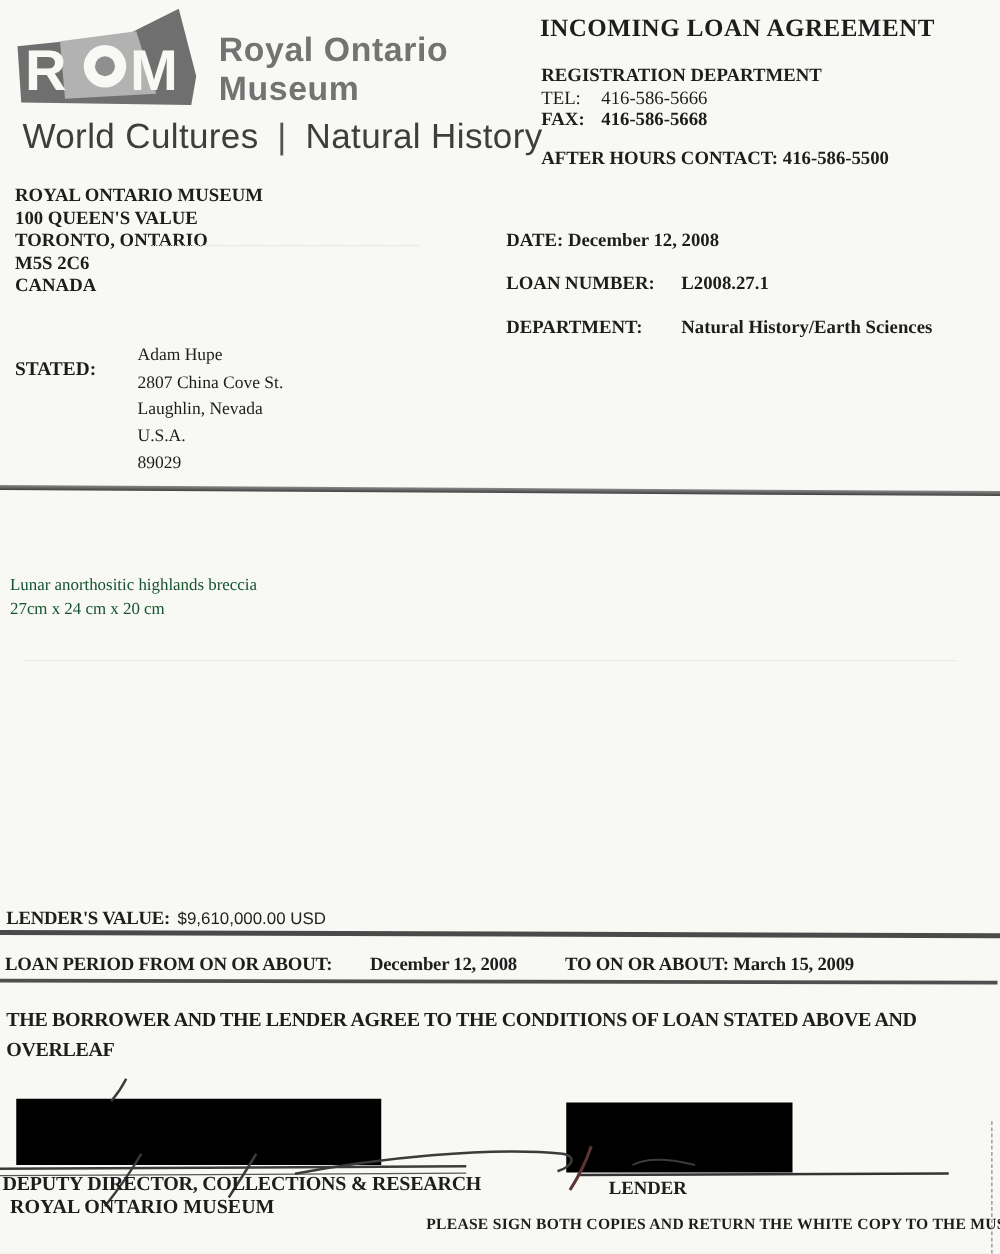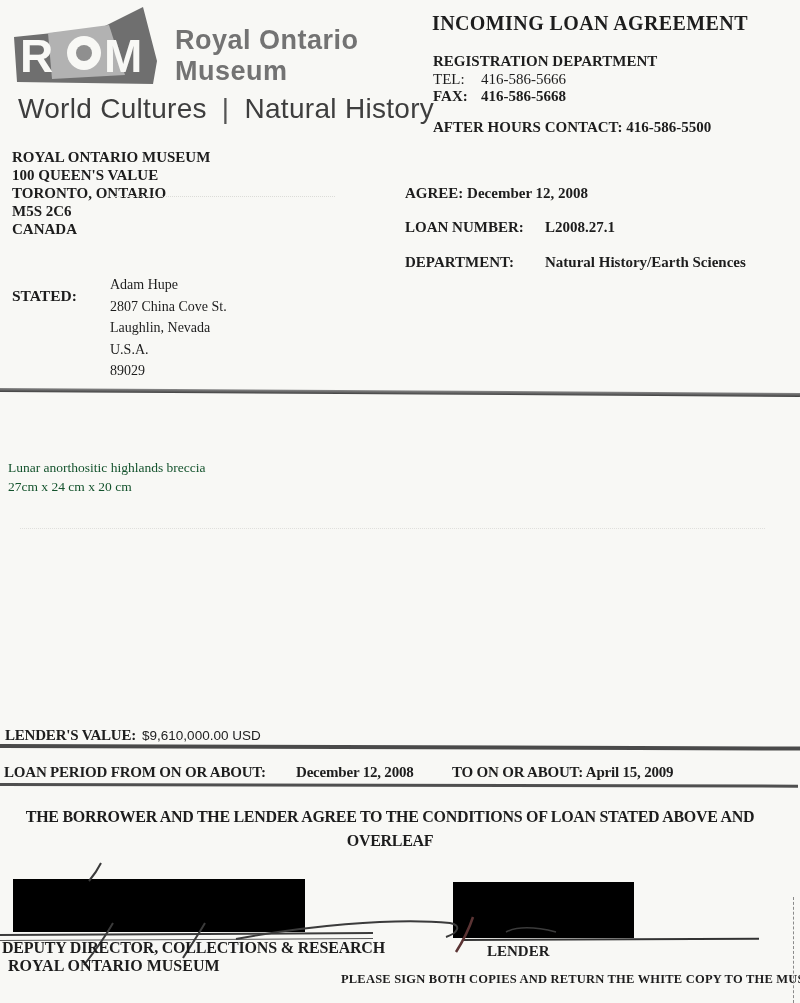--- a/index.html
+++ b/index.html
@@ -61,21 +61,21 @@
   .value-amount{font-family:"Liberation Sans",sans-serif;font-weight:normal;
     font-size:13.5px;letter-spacing:0;margin-left:6px;color:#222;}
 
   
   .period-row{left:4px;top:764px;font-size:15px;font-weight:bold;letter-spacing:-0.2px;white-space:nowrap;}
   .period-row .from-date{position:absolute;left:292px;}
   .period-row .to-part{position:absolute;left:448px;}
 
   
   .agreement{left:5px;top:805px;width:770px;font-size:16px;font-weight:bold;
-    letter-spacing:-0.3px;line-height:24px;text-align:center;}
+    letter-spacing:-0.3px;line-height:24px;}
 
   
   .redact-left{left:13px;top:879px;width:292px;height:53px;background:#000;}
   .redact-right{left:453px;top:882px;width:181px;height:56px;background:#000;}
   .sigline-left{left:0;top:934px;width:373px;height:4px;
     border-top:2.5px solid #3c3c3c;border-bottom:1.5px solid #575757;
     transform:rotate(-0.3deg);transform-origin:left center;}
   .sigline-right{left:462px;top:939px;width:297px;border-top:2px solid #333;
     transform:rotate(-0.25deg);transform-origin:left center;}
   .deputy-1{left:2px;top:939px;font-size:16px;font-weight:bold;letter-spacing:-0.2px;white-space:nowrap;}
@@ -120,21 +120,21 @@
 
   <div class="abs museum-address">
     <div>ROYAL ONTARIO MUSEUM</div>
     <div>100 QUEEN'S VALUE</div>
     <div>TORONTO, ONTARIO</div>
     <div>M5S 2C6</div>
     <div>CANADA</div>
   </div>
 
   <div class="abs field-row date-row">
-    <span>AGREE:</span>
+    <span>DATE:</span>
     <span>December 12, 2008</span>
   </div>
   <div class="abs field-row loan-row">
     <span>LOAN NUMBER:</span>
     <span class="val">L2008.27.1</span>
   </div>
   <div class="abs field-row dept-row">
     <span>DEPARTMENT:</span>
     <span class="val">Natural History/Earth Sciences</span>
   </div>
@@ -159,21 +159,21 @@
   <div class="abs noise2"></div>
 
   <div class="abs value-row">
     <span>LENDER'S VALUE:</span><span class="value-amount">$9,610,000.00 USD</span>
   </div>
   <div class="abs divider2"></div>
 
   <div class="abs period-row">
     <span>LOAN PERIOD FROM ON OR ABOUT:</span>
     <span class="from-date">December 12, 2008</span>
-    <span class="to-part"><span>TO ON OR ABOUT:</span> <span>April 15, 2009</span></span>
+    <span class="to-part"><span>TO ON OR ABOUT:</span> <span>March 15, 2009</span></span>
   </div>
   <div class="abs divider3"></div>
 
   <div class="abs agreement">
     <div>THE BORROWER AND THE LENDER AGREE TO THE CONDITIONS OF LOAN STATED ABOVE AND</div>
     <div>OVERLEAF</div>
   </div>
 
   <div class="abs redact-left"></div>
   <div class="abs redact-right"></div>

